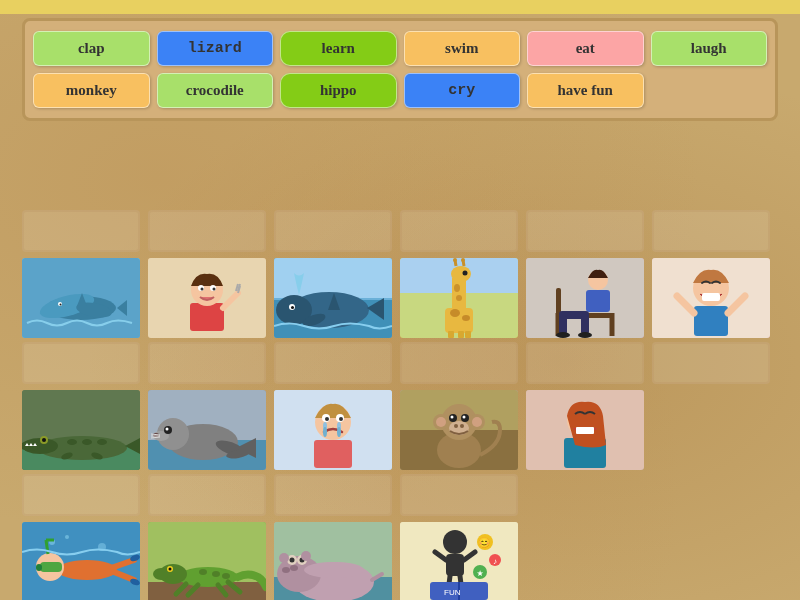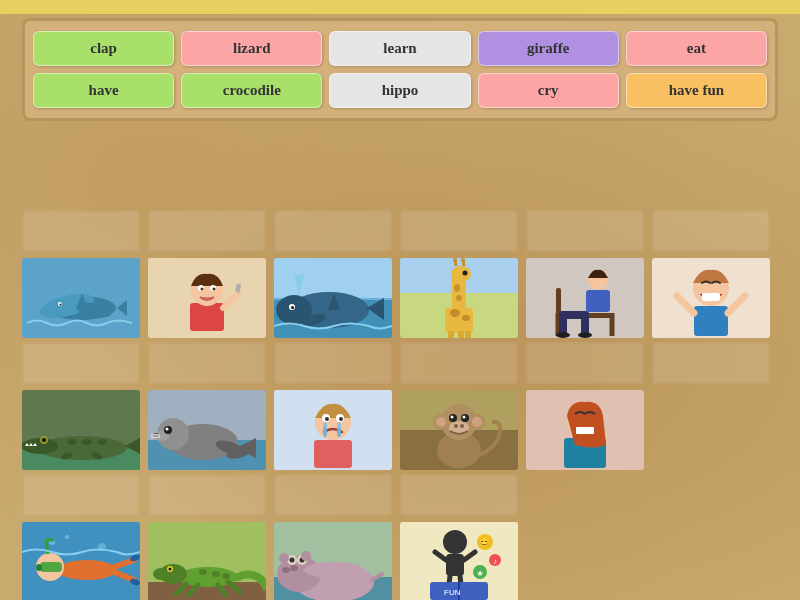--- a/index.html
+++ b/index.html
@@ -37,39 +37,39 @@
     .word-bank {
       position: absolute;
       top: 18px;
       left: 22px;
       right: 22px;
       background: #d4b07a;
       border: 3px solid #b8955a;
       border-radius: 8px;
       padding: 10px 8px;
       display: grid;
-      grid-template-columns: repeat(5, 1fr);
+      grid-template-columns: repeat(6, 1fr);
       gap: 7px;
     }
 
     .word-card {
       padding: 8px 4px;
       border-radius: 6px;
       text-align: center;
       font-size: 15px;
       font-weight: bold;
       color: #333;
       cursor: pointer;
       border: 1px solid rgba(255,255,255,0.5);
       box-shadow: 1px 1px 3px rgba(0,0,0,0.2);
     }
 
     .color-green  { background: #a8e06a; }
-    .color-pink   { background: #fca5a5; }
-    .color-blue   { background: #e5e5e5; }
+    .color-pink   { background: #3b82f6; font-family: Liberation Mono, monospace; }
+    .color-blue   { background: #84cc16; border-radius: 10px; }
     .color-orange { background: #f8c060; }
     .color-purple { background: #b090e0; }
     .color-yellow { background: #fca5a5; }
 
     
     .cards-grid {
       position: absolute;
       top: 210px;
       left: 22px;
       right: 22px;
@@ -125,24 +125,25 @@
   </style>
 </head>
 <body>
 
 <div class="top-border"></div>
 
 <div class="word-bank">
   <div class="word-card color-green">clap</div>
   <div class="word-card color-pink">lizard</div>
   <div class="word-card color-blue">learn</div>
-  <div class="word-card color-purple">giraffe</div>
+  <div class="word-card color-orange">swim</div>
   <div class="word-card color-yellow">eat</div>
 
-  <div class="word-card color-green">have</div>
+  <div class="word-card color-green">laugh</div>
+  <div class="word-card color-orange">monkey</div>
 
   <div class="word-card color-green">crocodile</div>
   <div class="word-card color-blue">hippo</div>
   <div class="word-card color-pink">cry</div>
   <div class="word-card color-orange">have fun</div>
 </div>
 
 <div class="cards-grid">
 
   <div class="img-row" style="top:0px; left:0px;">

